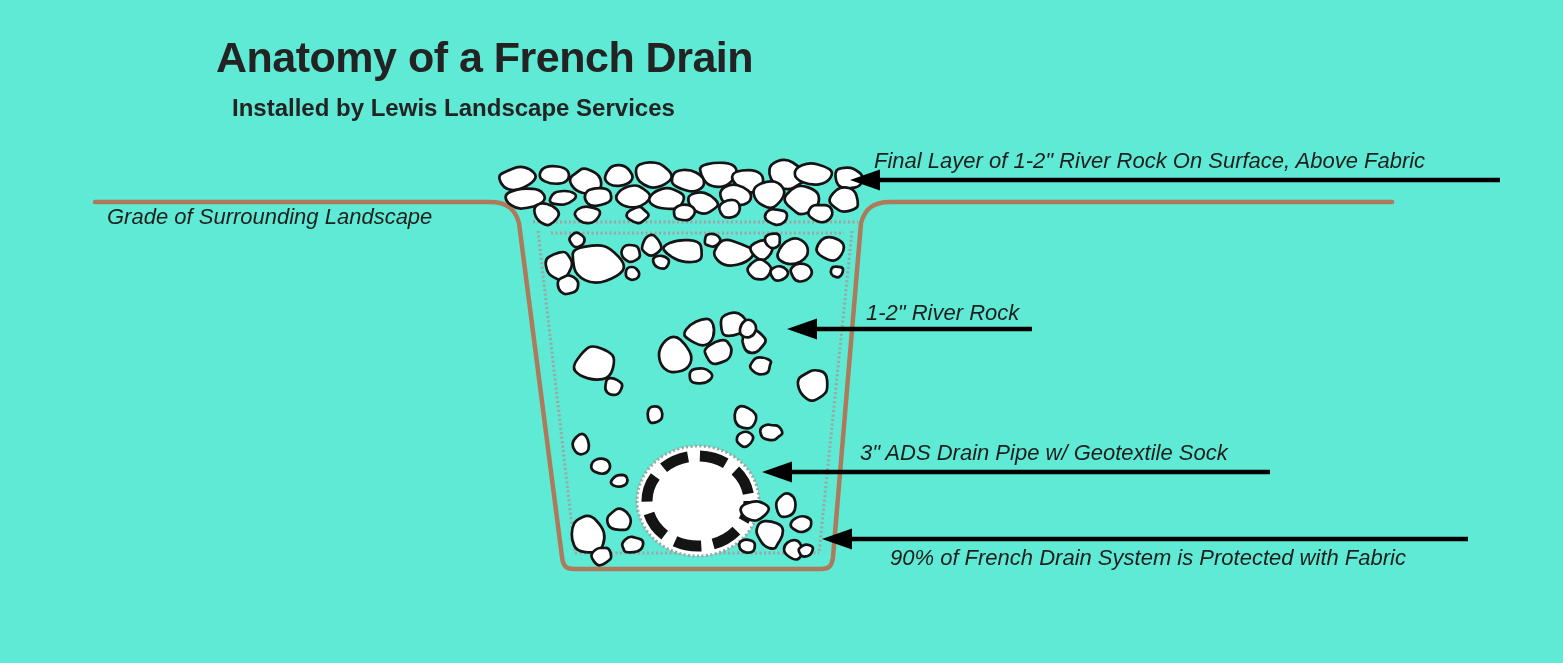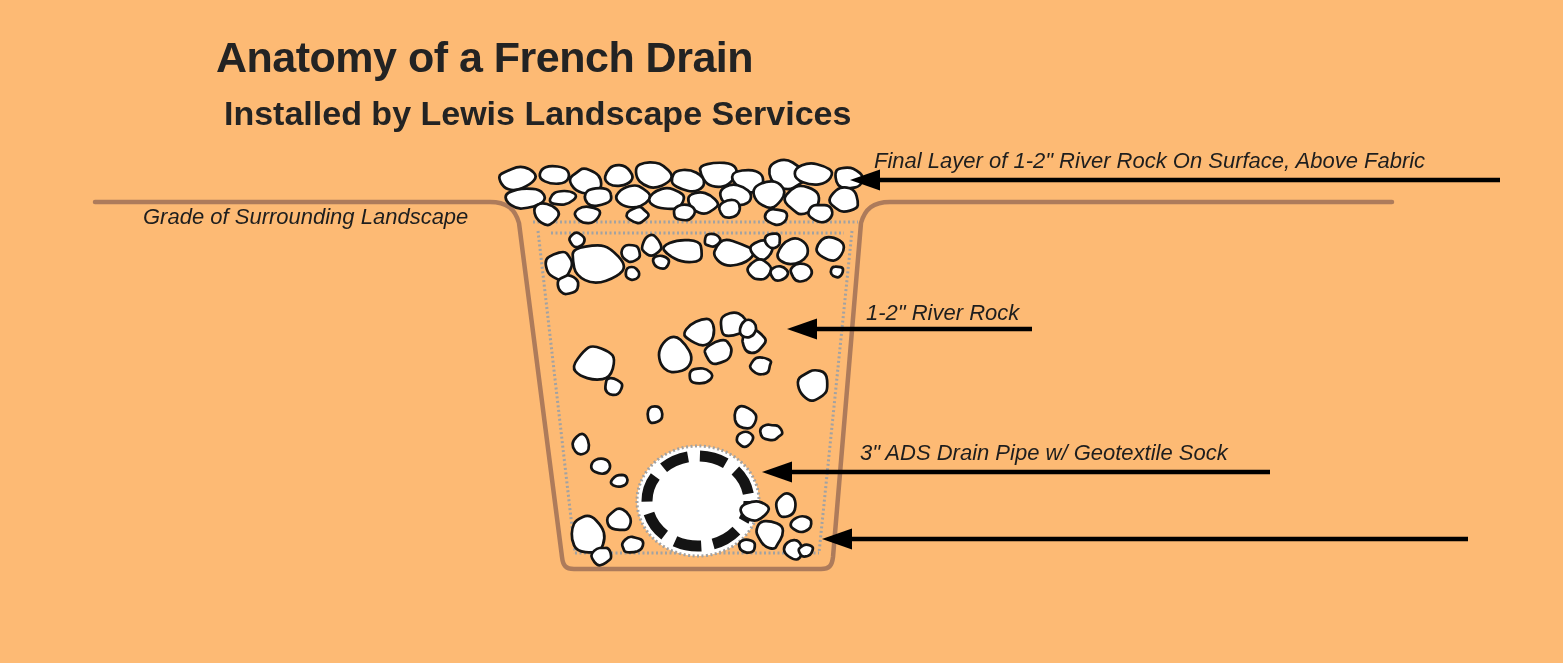--- a/index.html
+++ b/index.html
@@ -1,34 +1,34 @@
 <!DOCTYPE html>
 <html><head>
 <meta charset="utf-8">
 <style>
   html,body{margin:0;padding:0;background:#fff;}
   body{width:1563px;height:663px;font-family:"Liberation Sans",sans-serif;}
   .stage{position:relative;width:1563px;height:663px;overflow:hidden;background:#fff;}
   .stage svg{position:absolute;left:0;top:0;}
   .title{position:absolute;left:216px;top:33px;font-size:43px;font-weight:bold;
          letter-spacing:-0.5px;color:#232323;white-space:nowrap;}
-  .subtitle{position:absolute;left:224px;top:94px;font-size:34px;font-weight:bold;
+  .subtitle{position:absolute;left:232px;top:94px;font-size:24px;font-weight:bold;
          color:#232323;white-space:nowrap;}
   .lbl{position:absolute;font-style:italic;font-size:22px;color:#1e1e1e;white-space:nowrap;}
   #lbl-final{left:874px;top:148px;}
-  #lbl-grade{left:107px;top:204px;margin-left:36px;}
+  #lbl-grade{left:107px;top:204px;}
   #lbl-rock{left:866px;top:300px;}
   #lbl-pipe{left:860px;top:440px;}
   #lbl-fab1{left:848px;top:507px;}
   #lbl-fab2{left:890px;top:545px;}
 </style>
 </head>
 <body>
 
-<div class="stage" style="background: #fdba74;">
+<div class="stage" style="background: #5eead4;">
   <svg width="1563" height="663" viewBox="0 0 1563 663">
 
     <path id="grade-path" d="M95,202 H490 C507,202 515,209 519,223 L562,557 C563,566 566,569 574,569 L821,569 C829,569 832,566 833,557 L861,223 C865,209 873,202 890,202 H1392" fill="none" stroke-width="4.5" stroke-linecap="round" stroke="#ad7b5b"></path>
 
     <g id="fabric" fill="none" stroke-width="3" stroke-dasharray="2 2.5" stroke="#a2a2a2">
       <path d="M533,222 H858"></path>
       <path d="M551,233 H844"></path>
       <path d="M538,231 L575,553"></path>
       <path d="M852,231 L819,553"></path>
       <path d="M575,553 H819"></path>
@@ -130,13 +130,14 @@
         <polygon points="822,539 852,528.5 852,549.5" fill="#000000"></polygon>
       </g>
   </svg>
 
   <div class="title">Anatomy of a French Drain</div>
   <div class="subtitle">Installed by Lewis Landscape Services</div>
   <div class="lbl" id="lbl-final">Final Layer of 1-2" River Rock On Surface, Above Fabric</div>
   <div class="lbl" id="lbl-grade">Grade of Surrounding Landscape</div>
   <div class="lbl" id="lbl-rock">1-2" River Rock</div>
   <div class="lbl" id="lbl-pipe">3" ADS Drain Pipe w/ Geotextile Sock</div>
+  <div class="lbl" id="lbl-fab2">90% of French Drain System is Protected with Fabric</div>
 </div>
 
 </body></html>

